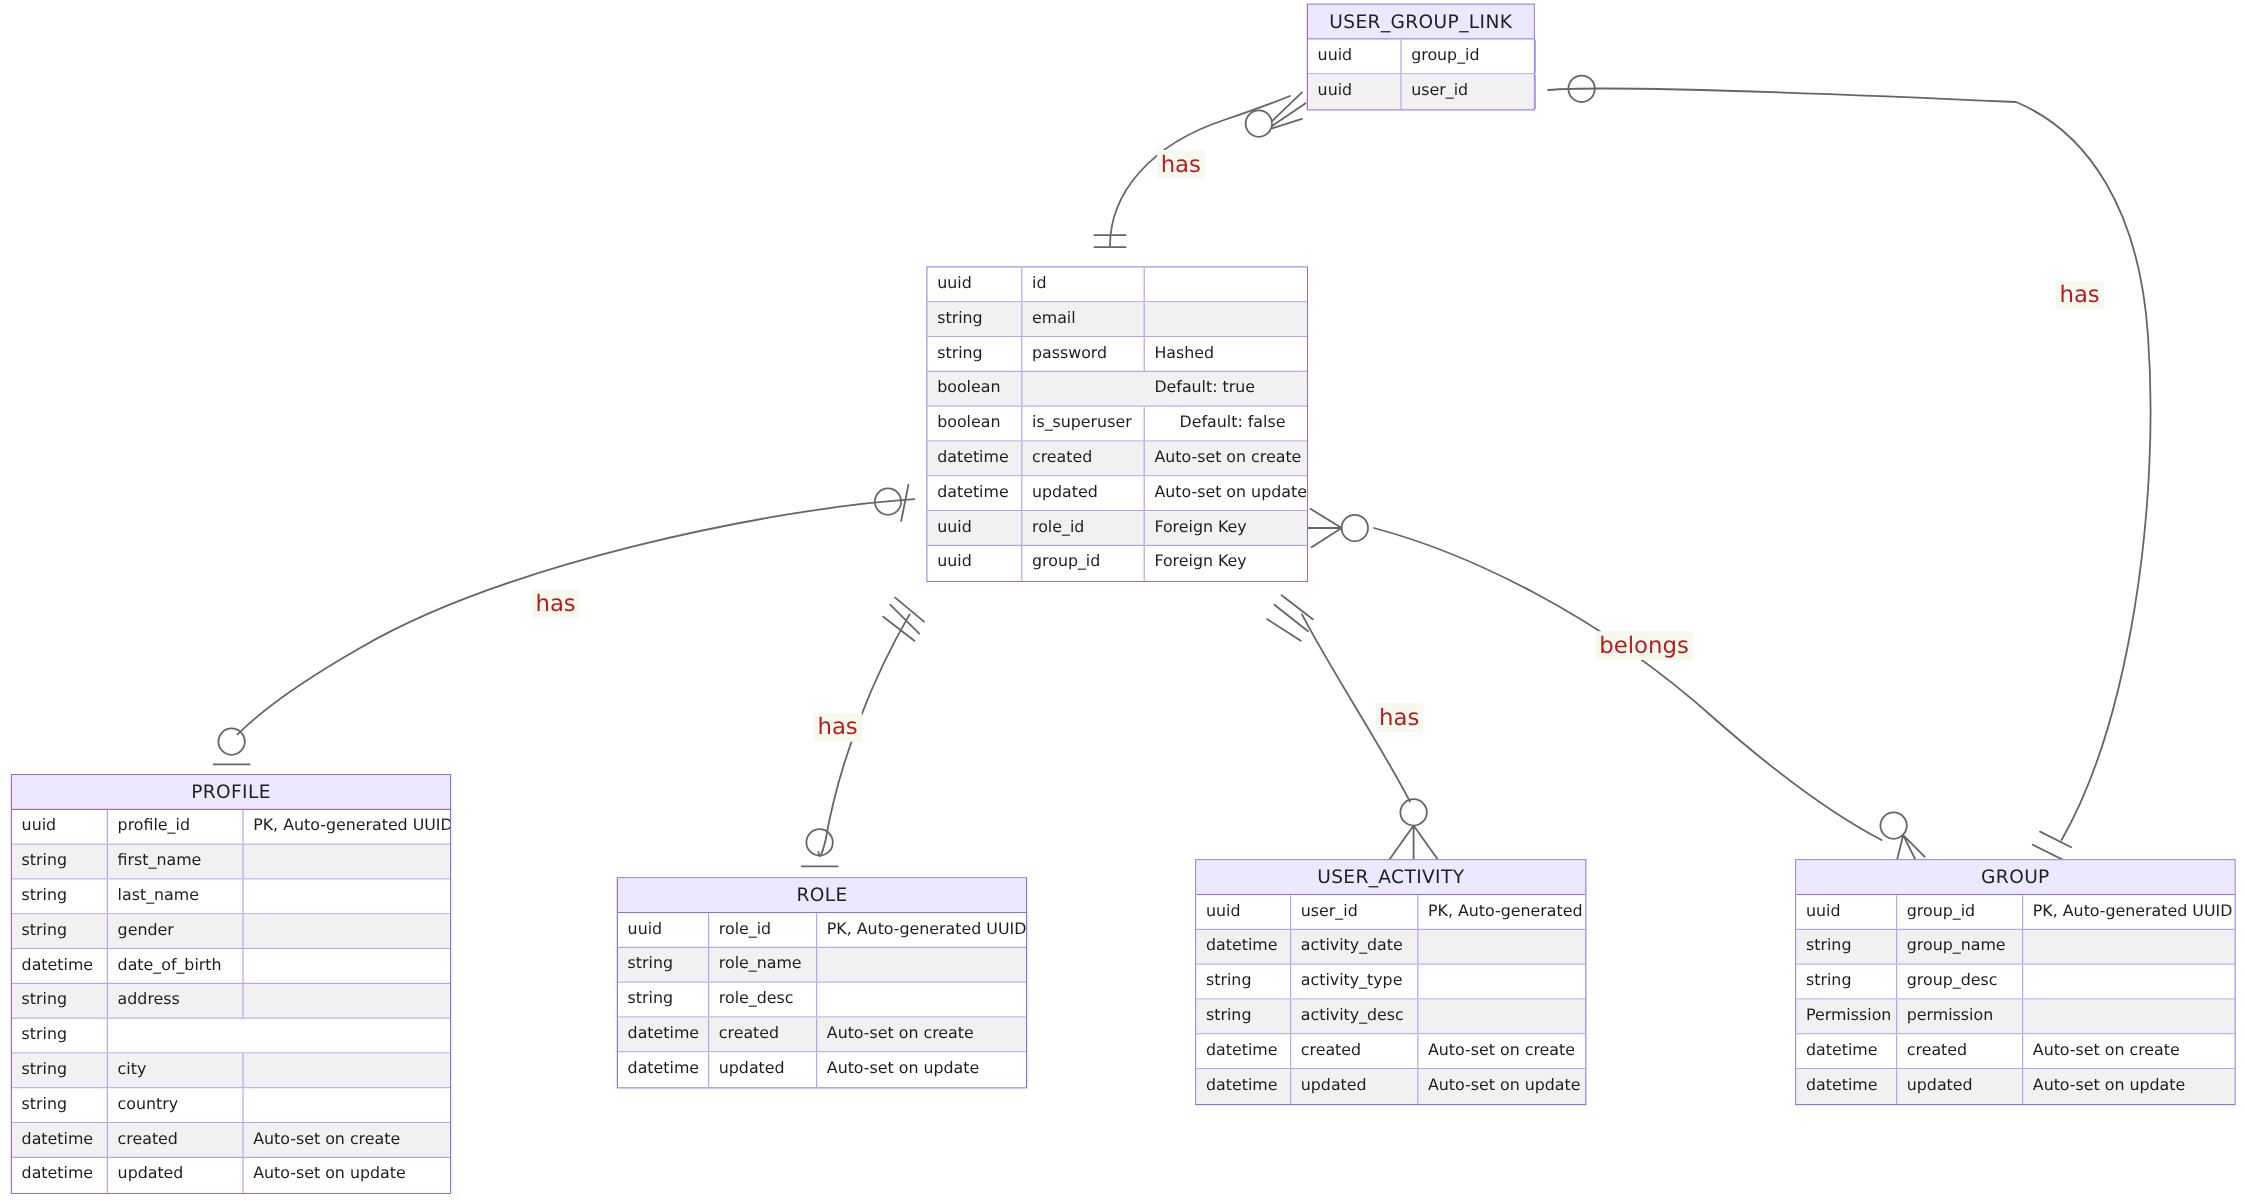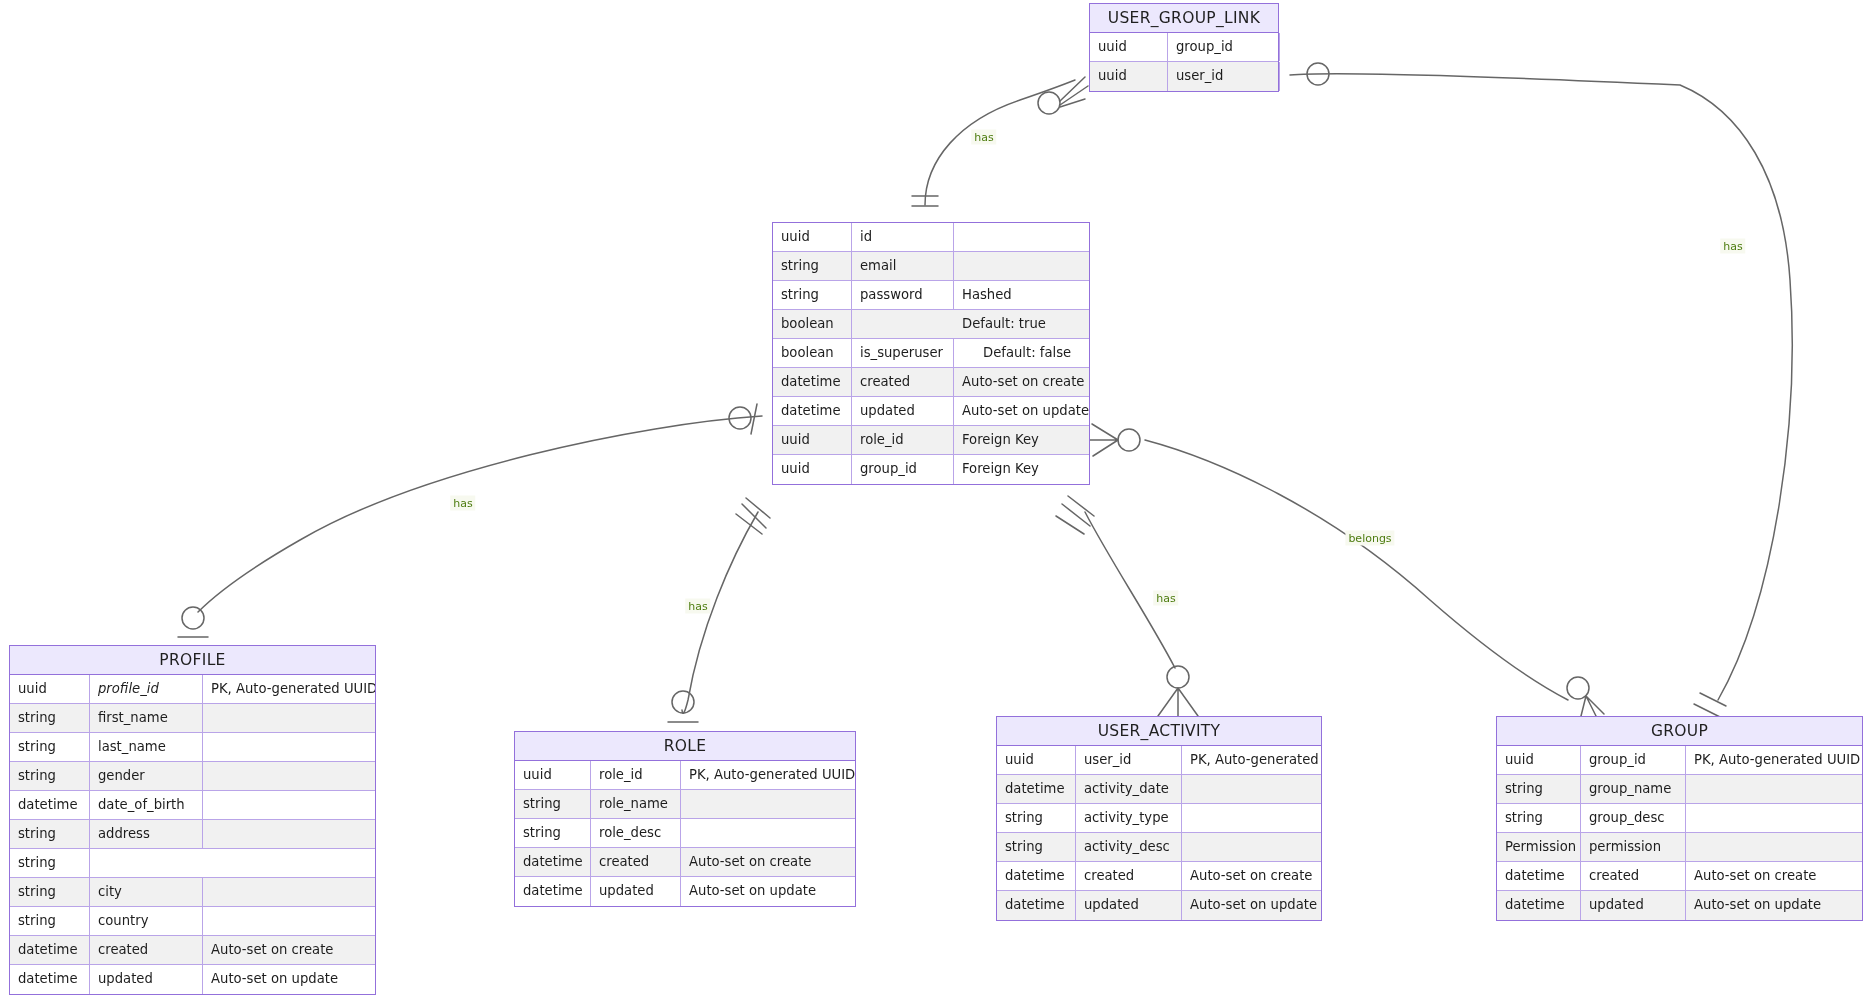--- a/index.html
+++ b/index.html
@@ -44,22 +44,22 @@
     box-sizing:border-box;
     white-space:nowrap;
     overflow:hidden;
   }
   .c-type{border-right:1.3px solid #b9a4e8;}
   .c-name{border-right:1.3px solid #b9a4e8;}
   .c-cmt{}
 
   .edge-label{
     position:absolute;
-    font-size:11px;
-    color:#4d7c0f;
+    font-size:19px;
+    color:#b91c1c;
     background:#f7f9ef;
     padding:1px 3px;
     white-space:nowrap;
     transform:translate(-50%,-50%);
   }
 </style>
 </head>
 <body>
 
 <div id="canvas">
@@ -171,21 +171,21 @@
         <div class="ent-row odd">
           <div class="cell c-type" style="width: 79px; flex: 0 0 79px;">uuid</div>
           <div class="cell c-name" style="width: 102px; flex: 0 0 102px;">group_id</div>
           <div class="cell c-cmt" style="flex: 1 1 auto;">Foreign Key</div>
         </div>
       </div>
       <div class="entity" style="left: 9px; top: 645px; width: 367px;">
         <div class="ent-title">PROFILE</div>
         <div class="ent-row odd">
           <div class="cell c-type" style="width: 80px; flex: 0 0 80px;">uuid</div>
-          <div class="cell c-name" style="width: 113px; flex: 0 0 113px; font-style: italic;">profile_id</div>
+          <div class="cell c-name" style="width: 113px; flex: 0 0 113px;">profile_id</div>
           <div class="cell c-cmt" style="flex: 1 1 auto;">PK, Auto-generated UUID</div>
         </div>
         <div class="ent-row even">
           <div class="cell c-type" style="width: 80px; flex: 0 0 80px;">string</div>
           <div class="cell c-name" style="width: 113px; flex: 0 0 113px;">first_name</div>
           <div class="cell c-cmt" style="flex: 1 1 auto;"></div>
         </div>
         <div class="ent-row odd">
           <div class="cell c-type" style="width: 80px; flex: 0 0 80px;">string</div>
           <div class="cell c-name" style="width: 113px; flex: 0 0 113px;">last_name</div>

